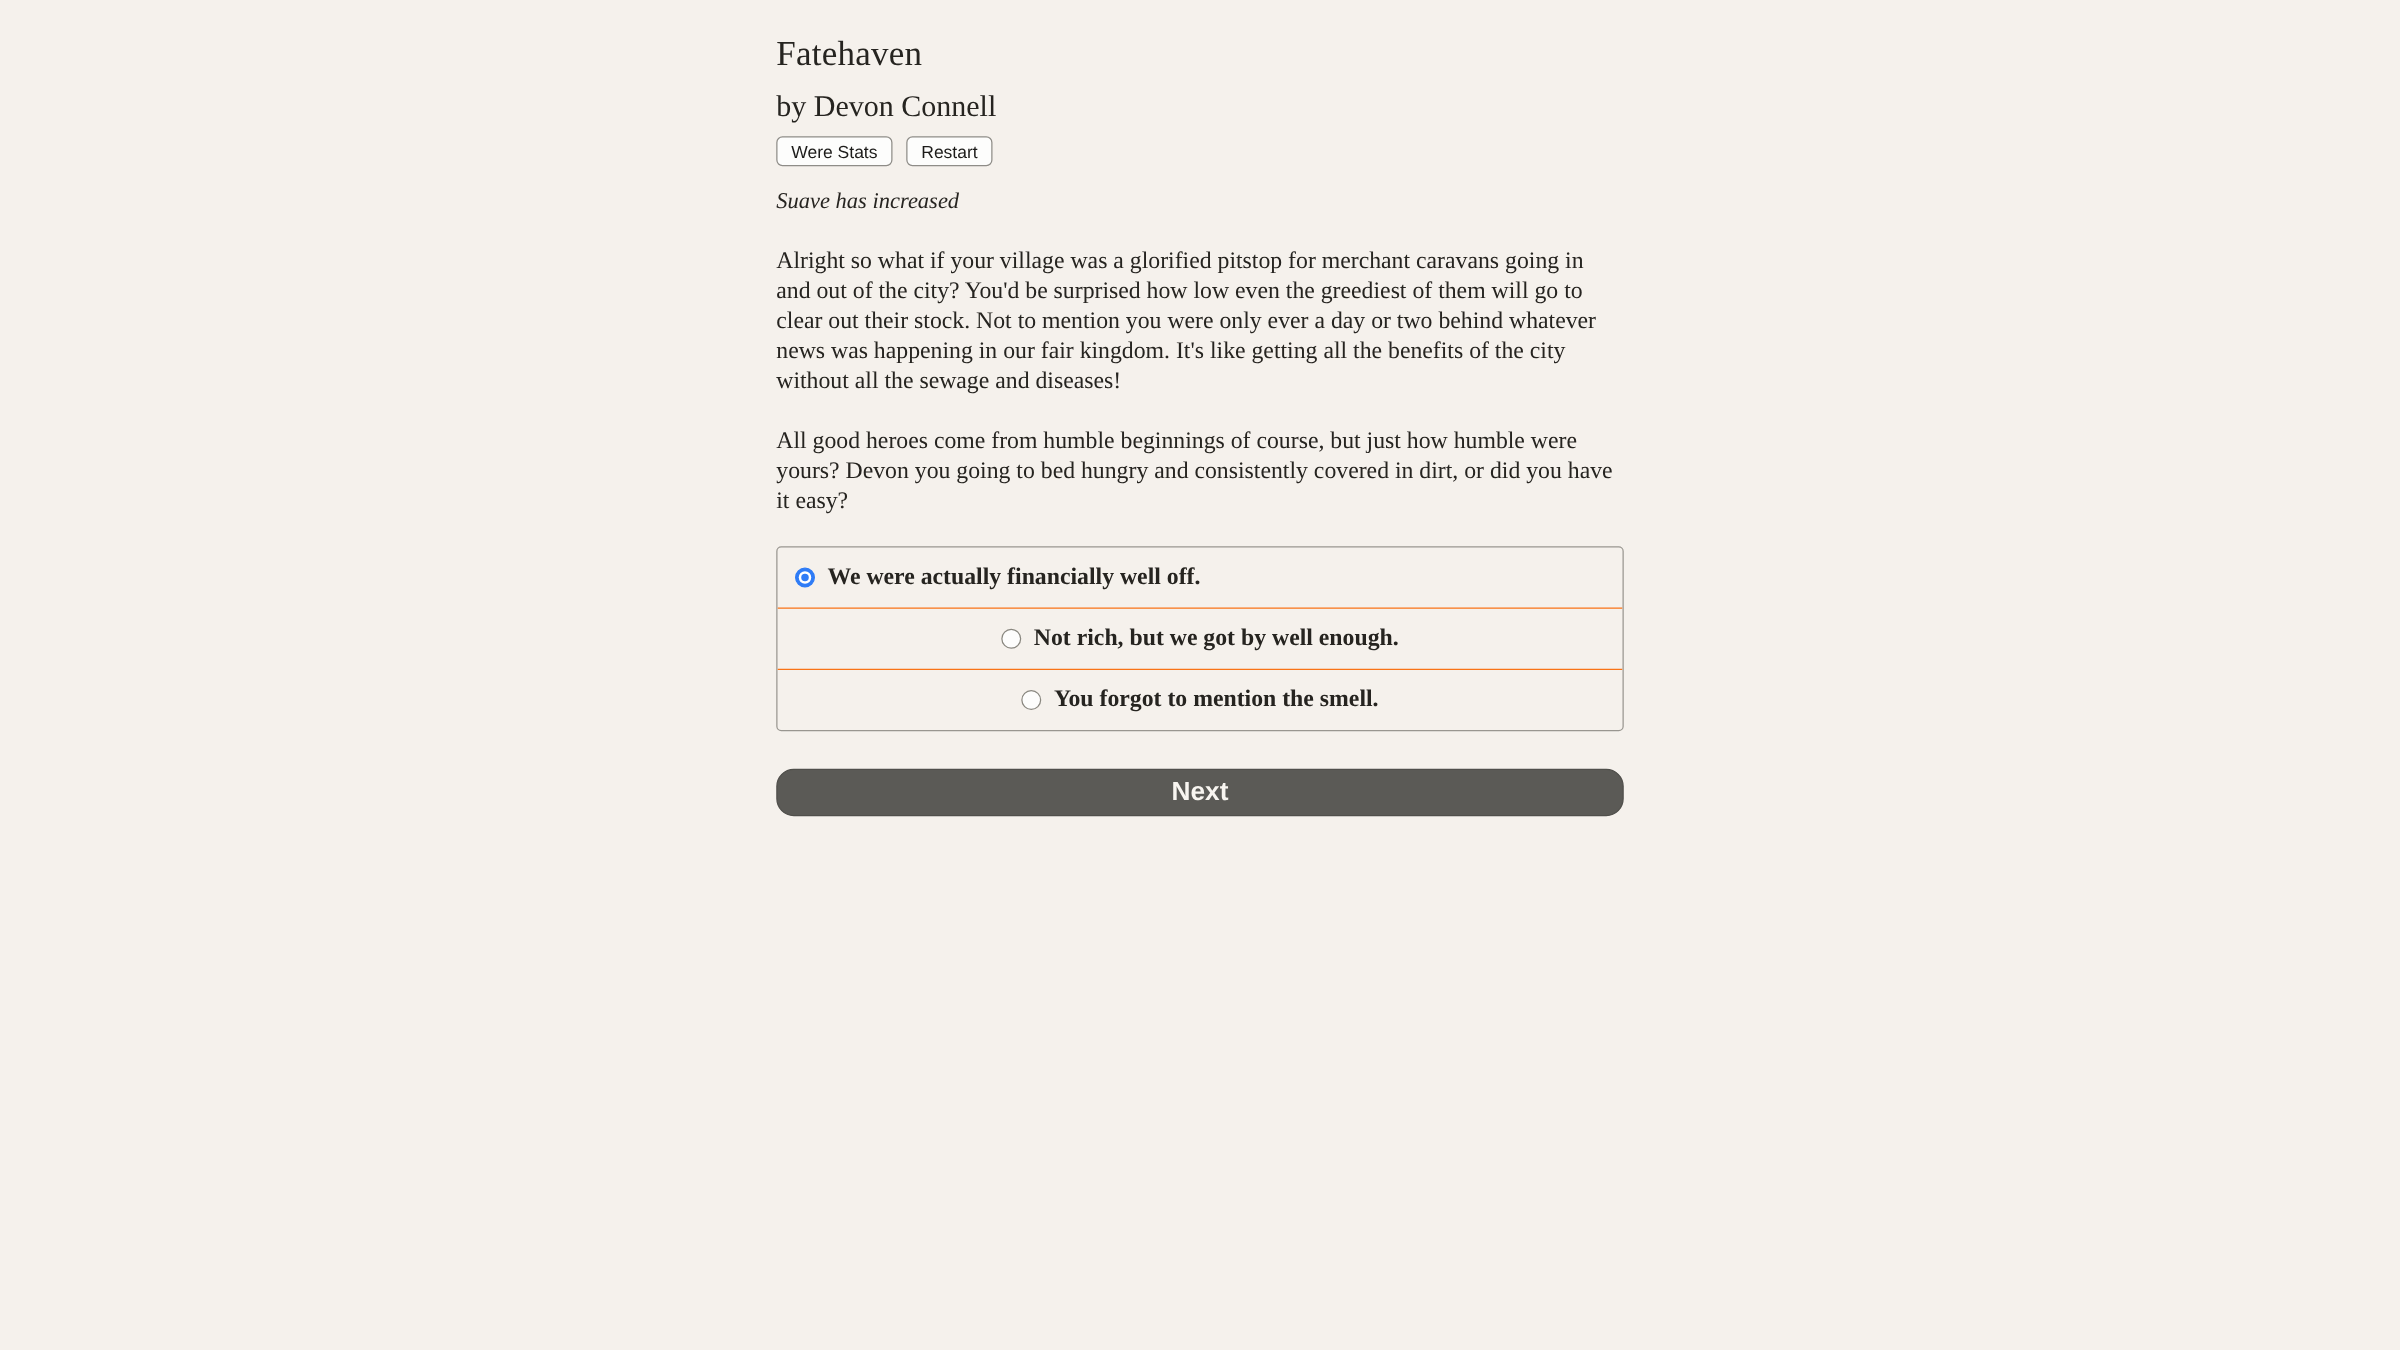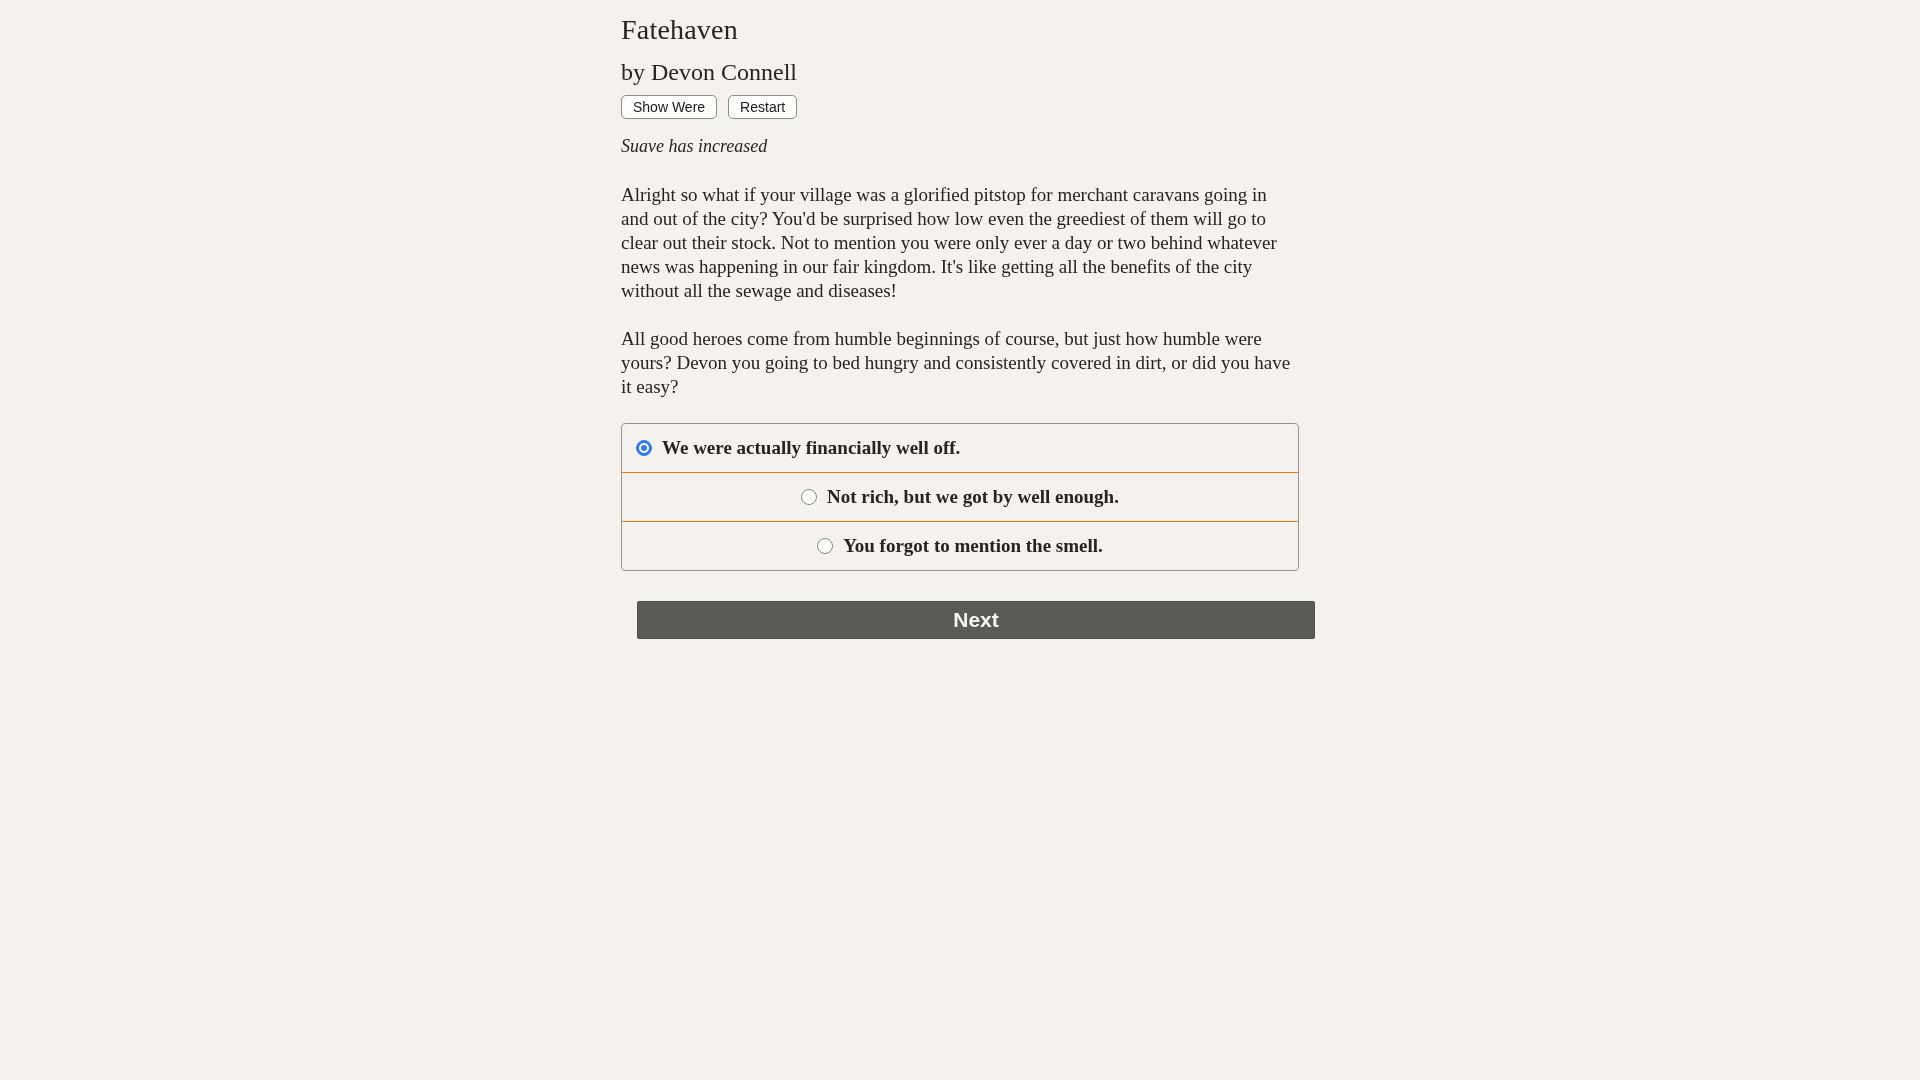--- a/index.html
+++ b/index.html
@@ -6,21 +6,21 @@
   html, body { width: 1920px; height: 1080px; }
   body {
     background: #f5f1ec;
     color: #262420;
     font-family: "Liberation Serif", "DejaVu Serif", serif;
     overflow: hidden;
   }
   .page {
     width: 678px;
     margin: 0 auto;
-    padding-top: 13px;
+    padding-top: 27px;
   }
   h1.game-title {
     font-size: 28px;
     font-weight: 400;
     line-height: 1.2;
     margin-bottom: 13px;
     letter-spacing: 0.2px;
   }
   .author {
     font-size: 24px;
@@ -109,40 +109,39 @@
     font-size: 19px;
     line-height: 22px;
   }
   .next-btn {
     display: block;
     width: 100%;
     margin-top: 30px;
     height: 38px;
     background: #5b5a56;
     border: 1px solid #504f4b;
-    border-radius: 2px;
+    border-radius: 14px;
     color: #f8f5f0;
     font-family: "Liberation Sans", "DejaVu Sans", sans-serif;
     font-size: 21px;
     font-weight: 700;
     cursor: pointer;
-    margin-left: 16px;
   }
 </style>
 </head>
 <body>
 
 <div class="page">
 
   <h1 class="game-title">Fatehaven</h1>
 
   <div class="author">by Devon Connell</div>
 
   <div class="toolbar">
-    <button type="button">Show Were</button>
+    <button type="button">Were Stats</button>
     <button type="button">Restart</button>
   </div>
 
   <div class="stat-note">Suave has increased</div>
 
   <div class="story">
     <p>Alright so what if your village was a glorified pitstop for merchant caravans going in and out of the city? You'd be surprised how low even the greediest of them will go to clear out their stock. Not to mention you were only ever a day or two behind whatever news was happening in our fair kingdom. It's like getting all the benefits of the city without all the sewage and diseases!</p>
     <p>All good heroes come from humble beginnings of course, but just how humble were yours? Devon you going to bed hungry and consistently covered in dirt, or did you have it easy?</p>
   </div>
 

